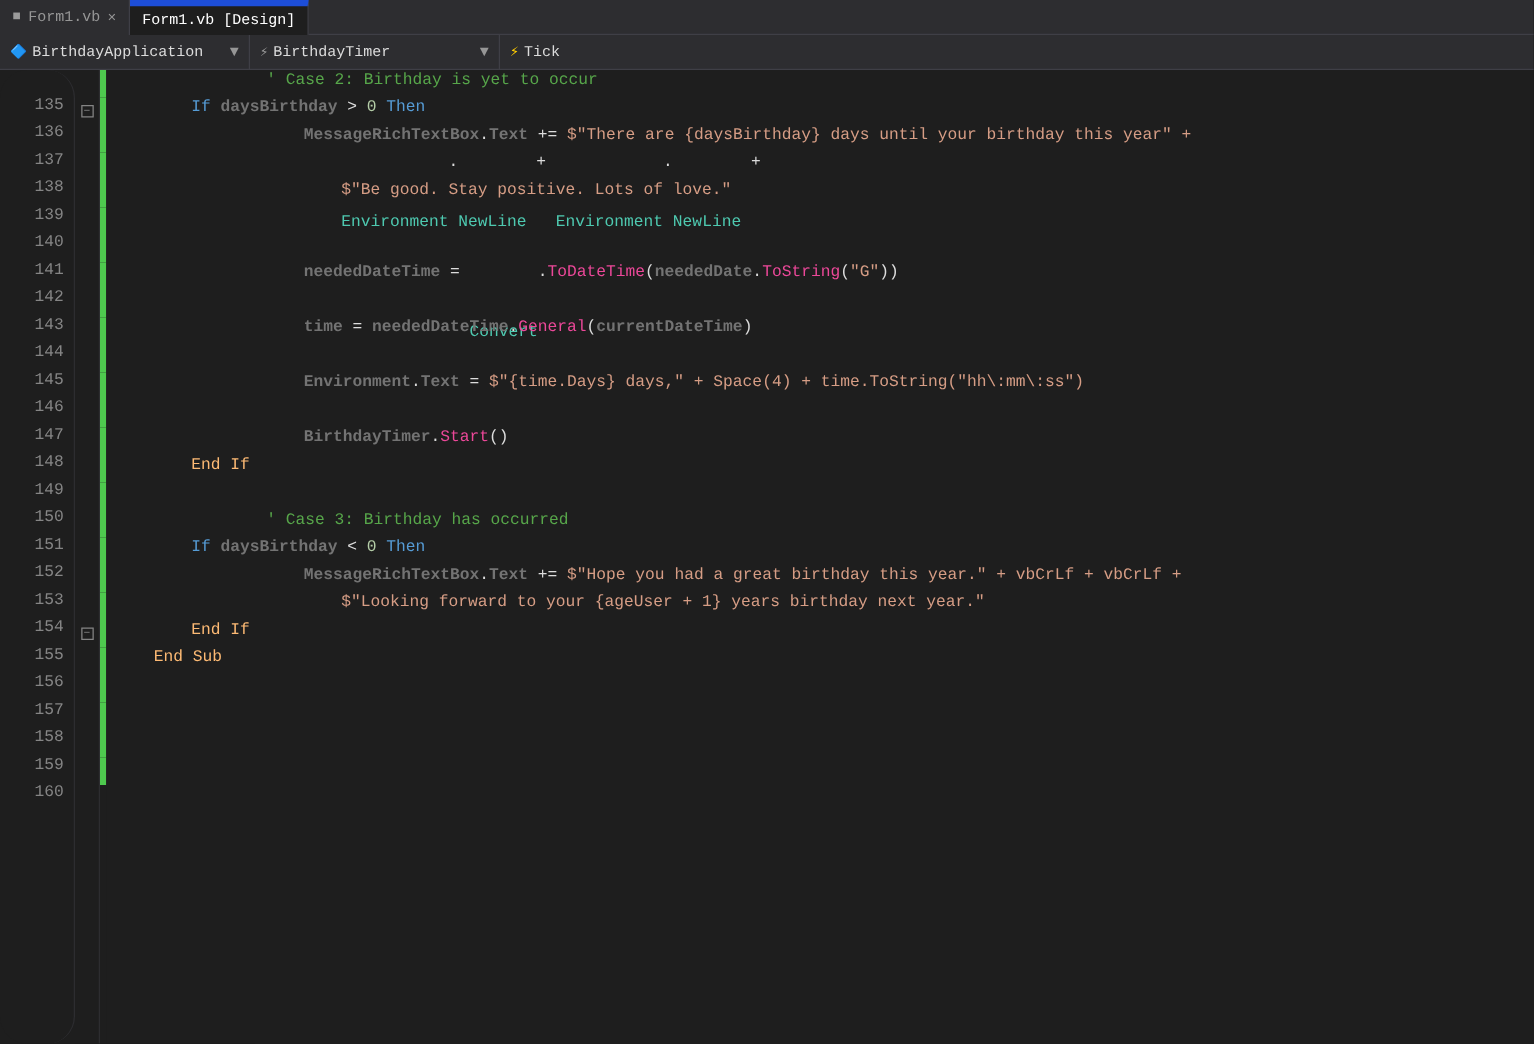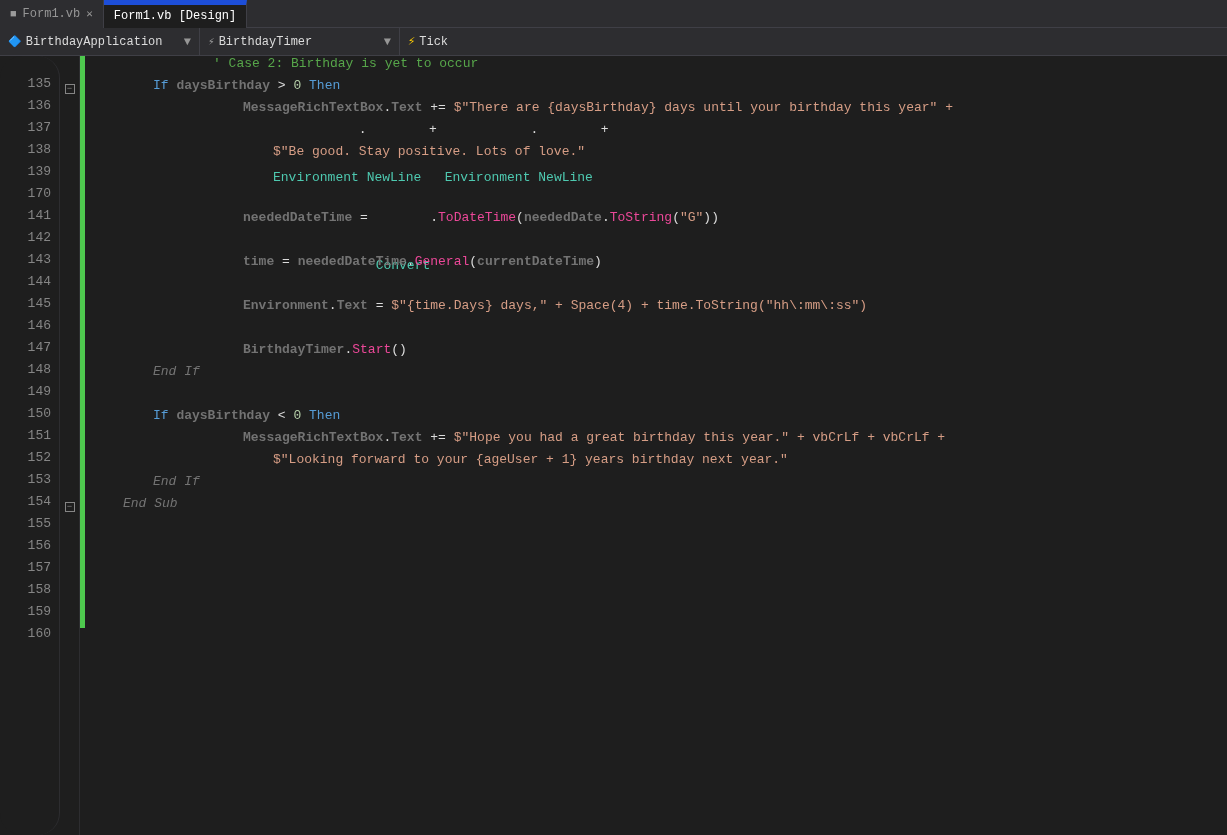--- a/index.html
+++ b/index.html
@@ -148,21 +148,21 @@
     
     .kw { color: #569cd6; }
     .comment { color: #57a64a; }
     .string { color: #d69d85; }
     .method { color: #ec4899; }
     .number { color: #b5cea8; }
     .env { color: #4ec9b0; margin-top: 48px; }
     .var { color: #737373; font-weight: bold; }
     .plain { color: #dcdcdc; }
     .dollar-string { color: #d69d85; }
-    .purple-kw { color: #737373; font-style: italic; }
+    .purple-kw { color: #fdba74; }
 
     
     .code-content::-webkit-scrollbar { width: 10px; height: 10px; background: #2d2d30; }
     .code-content::-webkit-scrollbar-thumb { background: #424242; }
   </style>
 </head>
 <body>
 
 <div>
 
@@ -195,21 +195,21 @@
   </div>
 
   <div class="code-area">
 
     <div class="line-numbers">
       <div class="line-num">135</div>
       <div class="line-num">136</div>
       <div class="line-num">137</div>
       <div class="line-num">138</div>
       <div class="line-num">139</div>
-      <div class="line-num">170</div>
+      <div class="line-num">140</div>
       <div class="line-num">141</div>
       <div class="line-num">142</div>
       <div class="line-num">143</div>
       <div class="line-num">144</div>
       <div class="line-num">145</div>
       <div class="line-num">146</div>
       <div class="line-num">147</div>
       <div class="line-num">148</div>
       <div class="line-num">149</div>
       <div class="line-num">150</div>
@@ -339,20 +339,23 @@
       <div class="code-line">
         <span style="display:inline-block;width:150px;"> </span><span class="var">BirthdayTimer</span><span class="plain">.</span><span class="method">Start</span><span class="plain">()</span>
       </div>
 
       <div class="code-line">
         <span style="display:inline-block;width:60px;"> </span><span class="purple-kw">End If</span>
       </div>
 
       <div class="code-line"></div>
 
+      <div class="code-line">
+        <span style="display:inline-block;width:120px;"> </span><span class="comment">' Case 3: Birthday has occurred</span>
+      </div>
 
       <div class="code-line">
         <span style="display:inline-block;width:60px;"> </span><span class="kw">If </span><span class="var">daysBirthday</span><span class="plain"> &lt; </span><span class="number">0</span><span class="plain"> </span><span class="kw">Then</span>
       </div>
 
       <div class="code-line">
         <span style="display:inline-block;width:150px;"> </span><span class="var">MessageRichTextBox</span><span class="plain">.</span><span class="var">Text</span><span class="plain"> += </span><span class="dollar-string">$"Hope you had a great birthday this year." + vbCrLf + vbCrLf +</span>
       </div>
 
       <div class="code-line">

